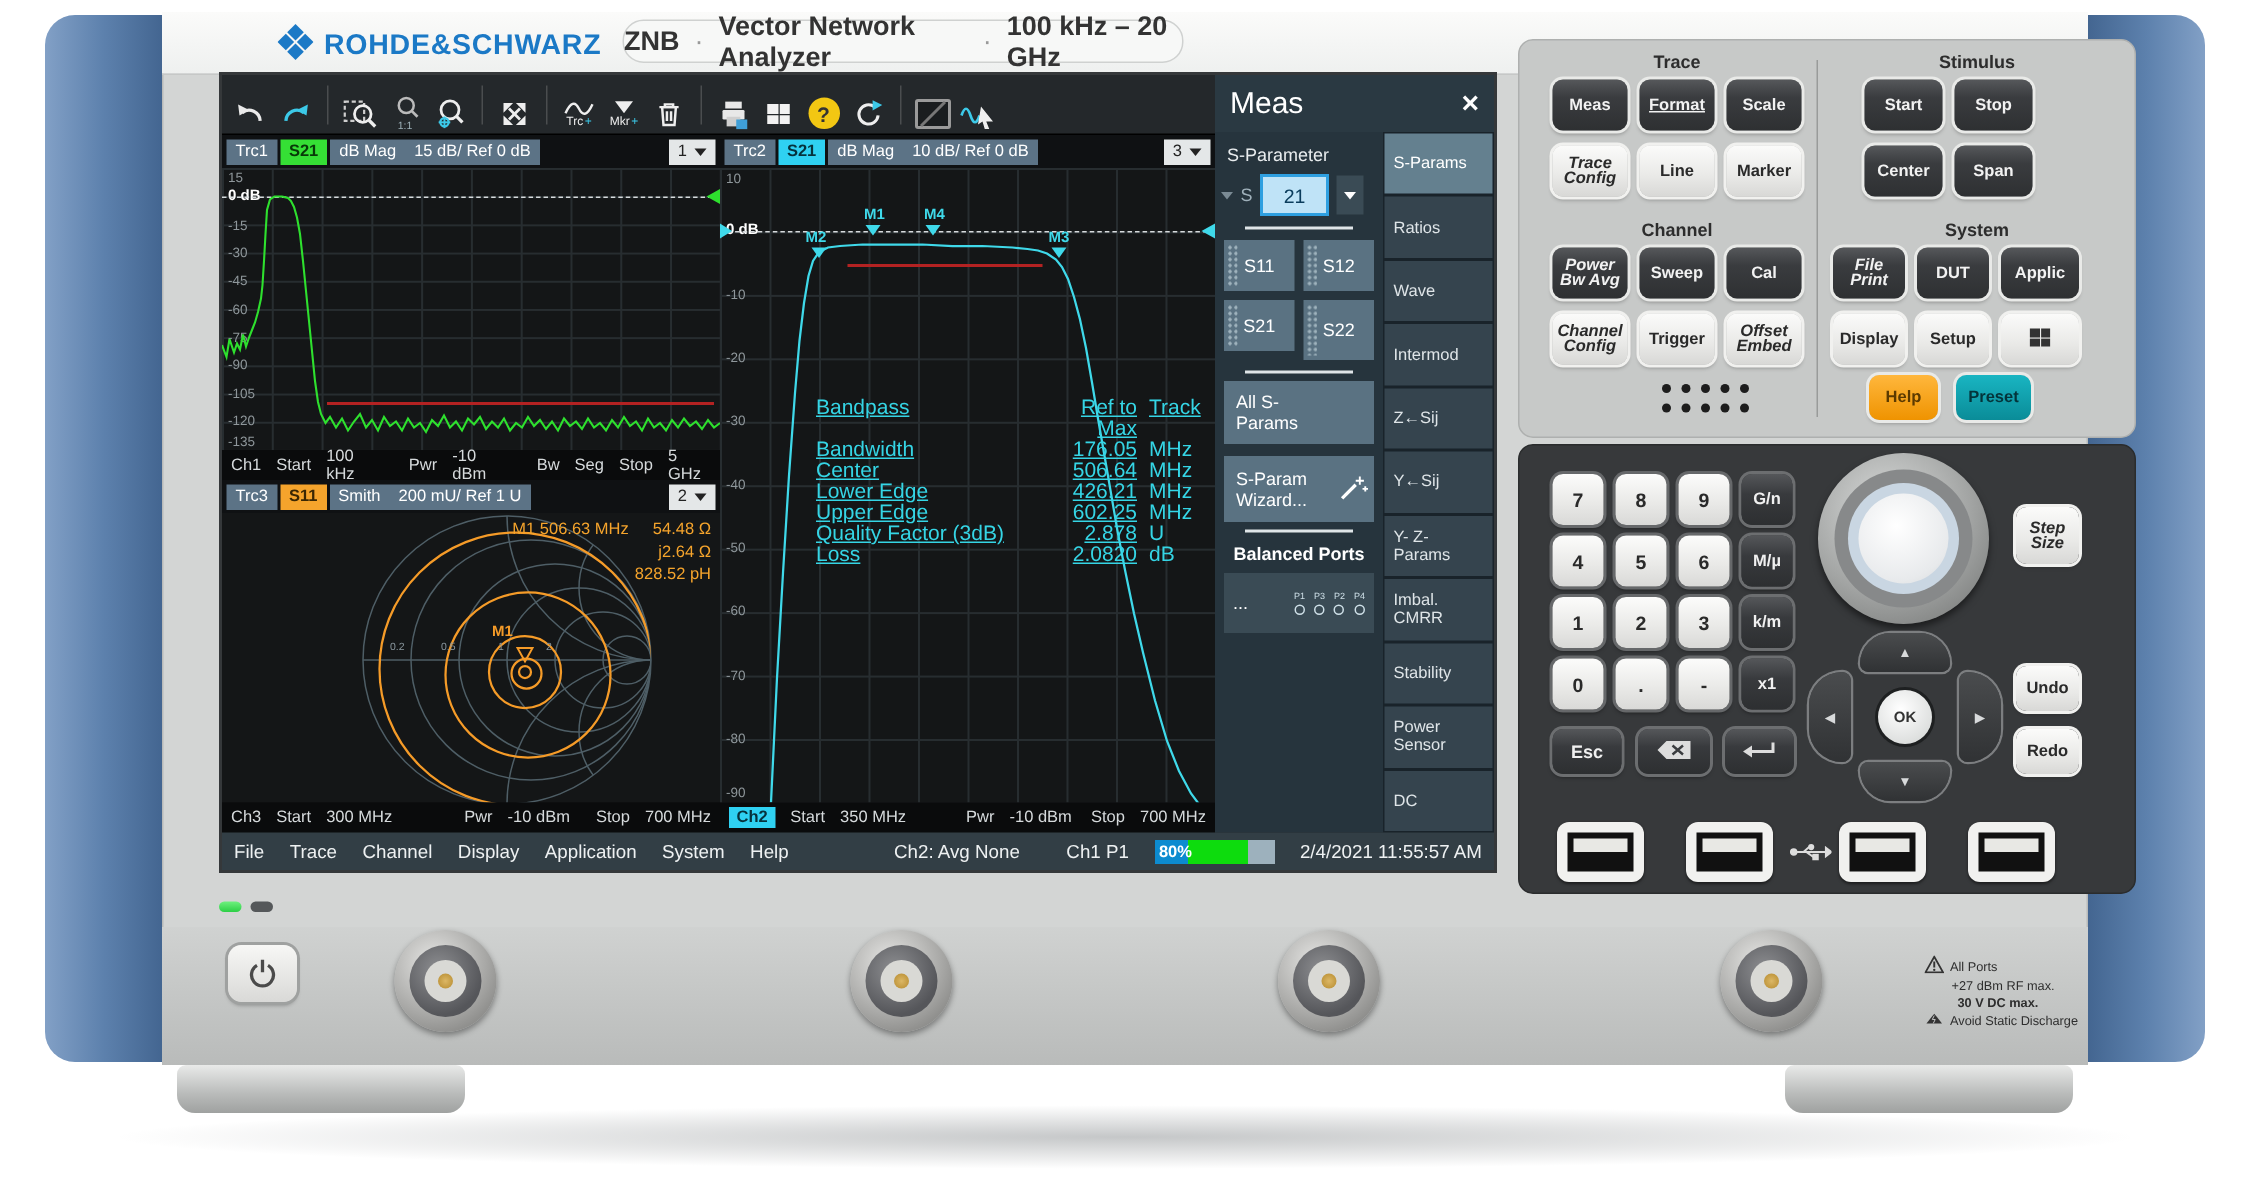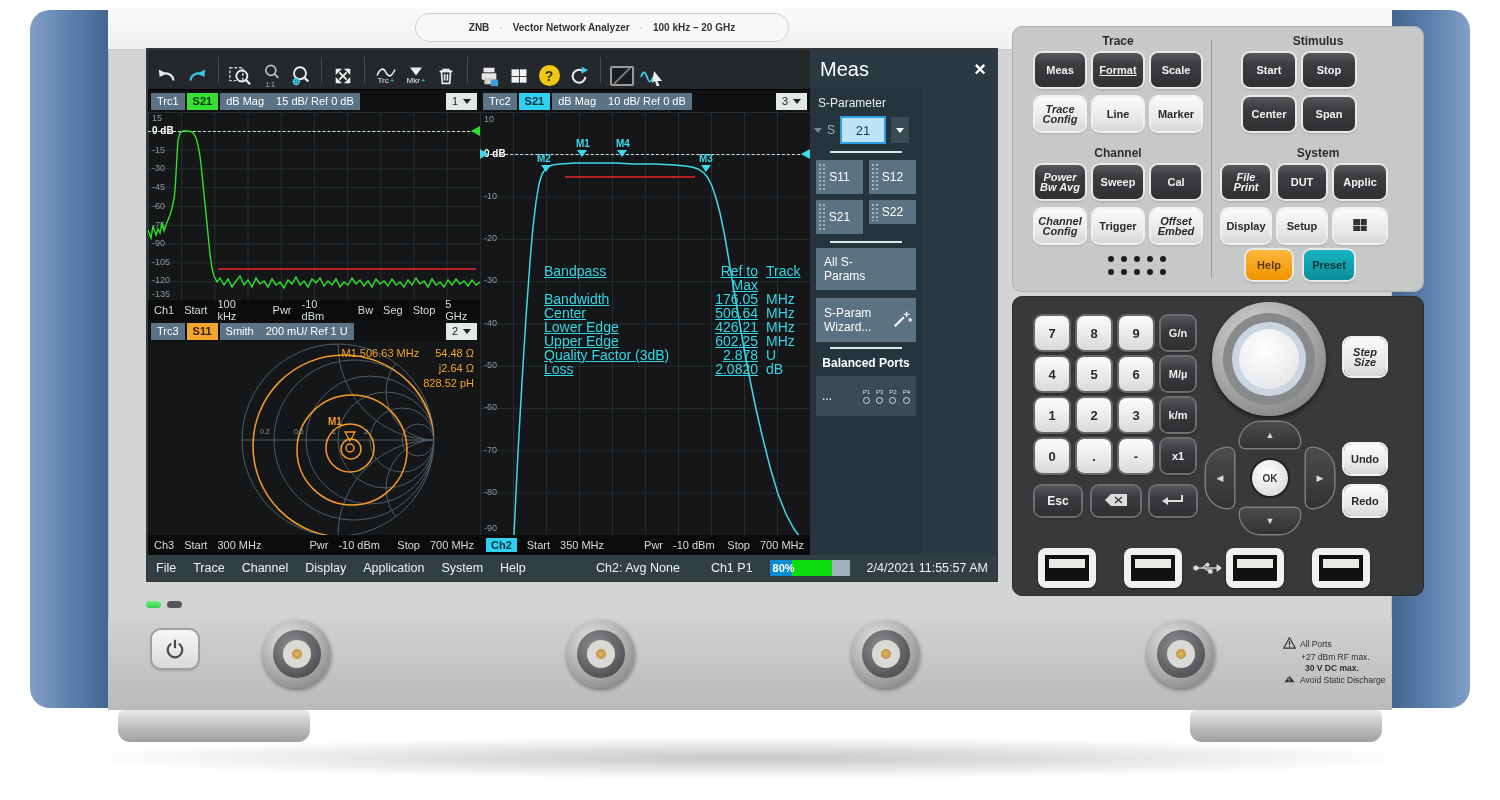--- a/index.html
+++ b/index.html
@@ -5,21 +5,21 @@
   html,body{margin:0;padding:0;background:#fff;font-family:"Liberation Sans",sans-serif;}
   .stage{position:relative;width:1500px;height:800px;background:#fff;overflow:hidden;}
   .abs{position:absolute;}
   
   .handle{position:absolute;top:10px;height:698px;width:86px;}
   .handle.left{left:30px;border-radius:20px 8px 8px 20px;background:linear-gradient(90deg,#82a0c6,#5d81ad 45%,#3e608b);}
   .handle.right{left:1384px;border-radius:8px 20px 20px 8px;background:linear-gradient(90deg,#3e608b,#5d81ad 55%,#82a0c6);}
   .face{position:absolute;left:108px;top:8px;width:1284px;height:702px;background:#d3d5d4;border:1px solid #b9bbba;box-sizing:border-box;}
   .topband{position:absolute;left:108px;top:8px;width:1284px;height:42px;background:linear-gradient(#fbfbfa,#eef0ef);border-bottom:1px solid #c6c8c7;box-sizing:border-box;}
   .logo{position:absolute;left:185px;top:16px;display:flex;align-items:center;gap:7px;color:#1b79c6;font-weight:bold;font-size:19px;letter-spacing:.5px;}
-  .modelstrip{position:absolute;left:415px;top:13px;width:372px;height:27px;border:1px solid #cfd1d0;border-radius:14px;background:#f7f8f7;display:flex;align-items:center;justify-content:center;gap:10px;font-size:10px;font-weight:bold;color:#333;}
+  .modelstrip{position:absolute;left:415px;top:13px;width:372px;height:27px;border:1px solid #cfd1d0;border-radius:14px;background:#f7f8f7;display:flex;align-items:center;justify-content:center;gap:10px;font-size:18px;font-weight:bold;color:#333;}
   .modelstrip .dot{color:#999;font-weight:normal;}
   
   .screen{position:absolute;left:148px;top:50px;width:848px;height:530px;background:#0c0e0f;box-shadow:0 0 0 2px #35383a;}
   .tbar{position:absolute;left:0;top:0;width:662px;height:40px;background:#24282b;border-bottom:1px solid #000;display:flex;align-items:center;padding:0 4px;box-sizing:border-box;}
   .tico{width:30px;height:32px;display:flex;flex-direction:column;align-items:center;justify-content:center;color:#e8e8e8;position:relative;margin-top:12px;}
   .tsep{width:1px;height:26px;background:#4a4d4f;margin:0 6px;}
   .tlabel{font-size:8px;line-height:8px;color:#eee;display:flex;gap:1px;}
   .cyan{color:#3cc9e8;}
   
   .win{position:absolute;box-sizing:border-box;}
@@ -98,20 +98,29 @@
 </head>
 <body>
 
 <div class="stage">
 
   <div class="handle left"></div>
   <div class="handle right"></div>
   <div class="face"></div>
   <div class="topband"></div>
 
+  <div class="logo">
+    <span><svg width="24" height="24" viewBox="0 0 26 26" fill="#1b79c6">
+          <path d="M13 0 L19 6 L13 12 L7 6 Z"></path>
+          <path d="M20 7 L26 13 L20 19 L14 13 Z"></path>
+          <path d="M6 7 L12 13 L6 19 L0 13 Z"></path>
+          <path d="M13 14 L19 20 L13 26 L7 20 Z"></path>
+        </svg></span>
+    <span>ROHDE&amp;SCHWARZ</span>
+  </div>
   <div class="modelstrip">
     <span>ZNB</span>
     <span class="dot">·</span>
     <span>Vector Network Analyzer</span>
     <span class="dot">·</span>
     <span>100 kHz – 20 GHz</span>
   </div>
 
   <div class="screen">
 
@@ -455,21 +464,21 @@
               <span>S11</span>
             </div>
           <div class="mbtn" style="height:34px;justify-content:center;">
               <span class="grip"></span>
               <span>S12</span>
             </div>
           <div class="mbtn" style="height:34px;justify-content:center;">
               <span class="grip"></span>
               <span>S21</span>
             </div>
-          <div class="mbtn" style="height:24px;justify-content:center;text-align:center;">
+          <div class="mbtn" style="height:40px;justify-content:center;text-align:center;">
               <span class="grip"></span>
               <span>S22</span>
             </div>
         </div>
         <div class="mdivider"></div>
         <div class="mbtn" style="height:42px;margin:0 6px;padding-left:8px;">
             <span style="width:62px;">All S-Params</span>
           </div>
         <div class="mbtn" style="height:44px;margin:8px 6px 0;padding-left:8px;justify-content:space-between;">
           <span style="width:58px;">S-Param Wizard...</span>
@@ -500,20 +509,33 @@
                 <i style="font-style:normal;">P2</i>
                 <i style="width:5px;height:5px;border:1px solid #cfe0e8;border-radius:50%;"></i>
               </span>
             <span style="display:flex;flex-direction:column;align-items:center;font-size:6px;color:#cfe0e8;gap:2px;">
                 <i style="font-style:normal;">P4</i>
                 <i style="width:5px;height:5px;border:1px solid #cfe0e8;border-radius:50%;"></i>
               </span>
           </span>
         </div>
       </div>
+      <div class="tabs">
+        <div class="tab active">S-Params</div>
+        <div class="tab">Ratios</div>
+        <div class="tab">Wave</div>
+        <div class="tab">Intermod</div>
+        <div class="tab">Z←Sij</div>
+        <div class="tab">Y←Sij</div>
+        <div class="tab">Y- Z- Params</div>
+        <div class="tab">Imbal. CMRR</div>
+        <div class="tab">Stability</div>
+        <div class="tab">Power Sensor</div>
+        <div class="tab">DC</div>
+      </div>
     </div>
 
     <div class="menubar">
       <span>File</span>
       <span>Trace</span>
       <span>Channel</span>
       <span>Display</span>
       <span>Application</span>
       <span>System</span>
       <span>Help</span>

